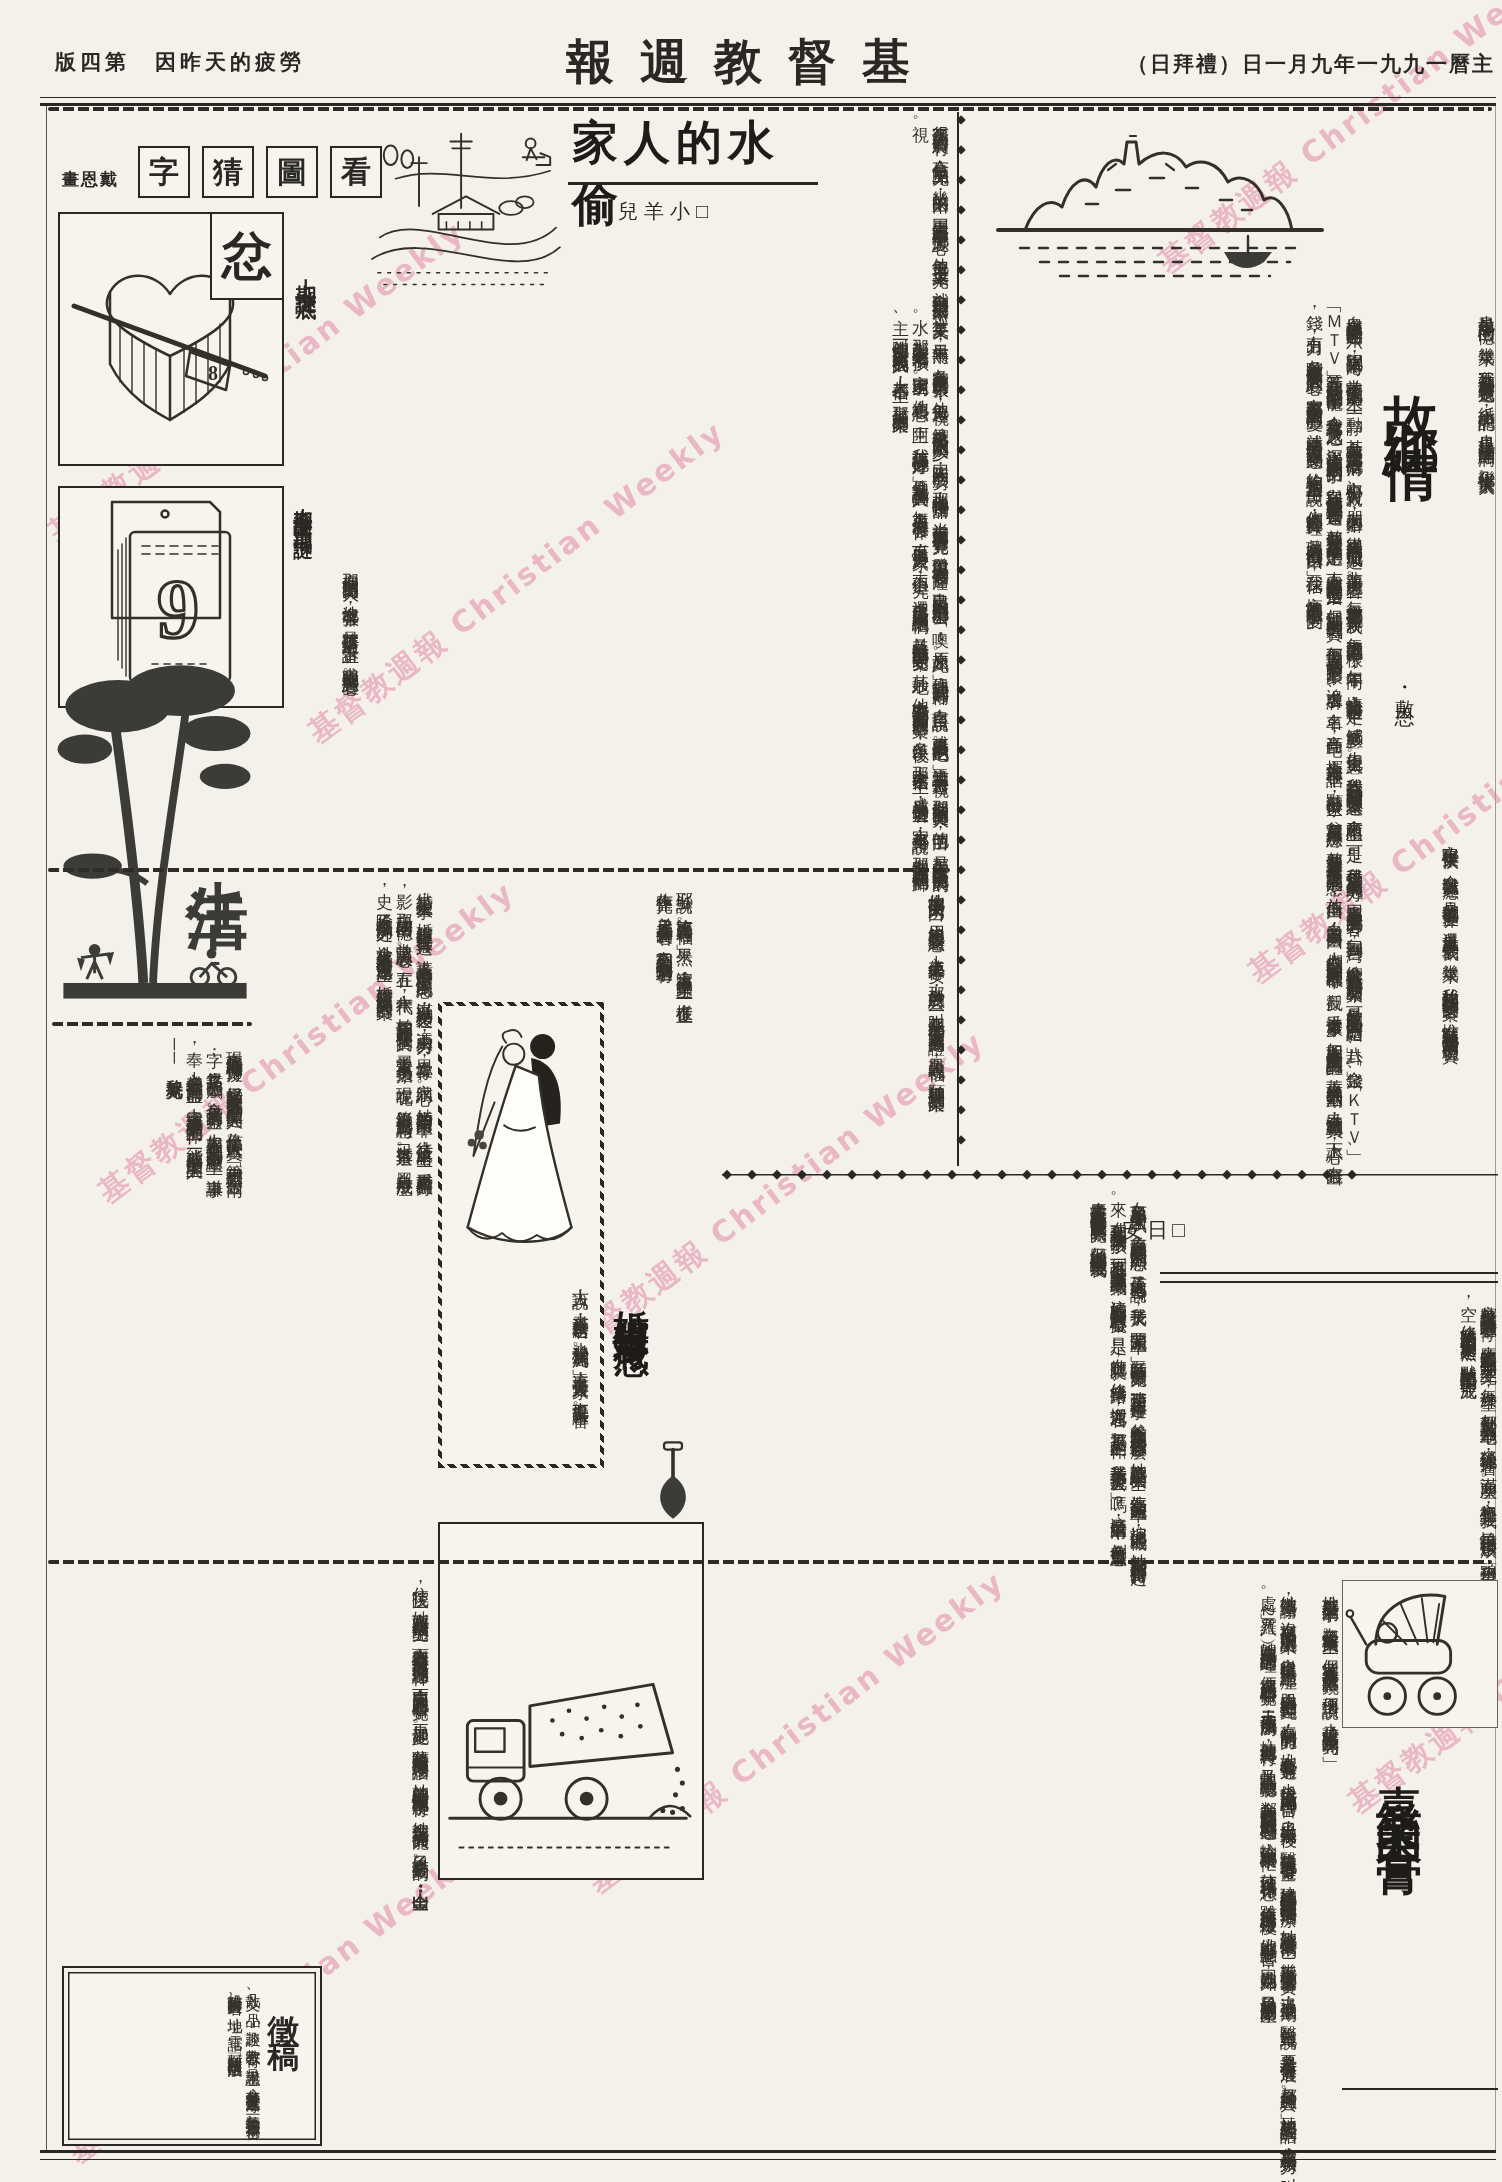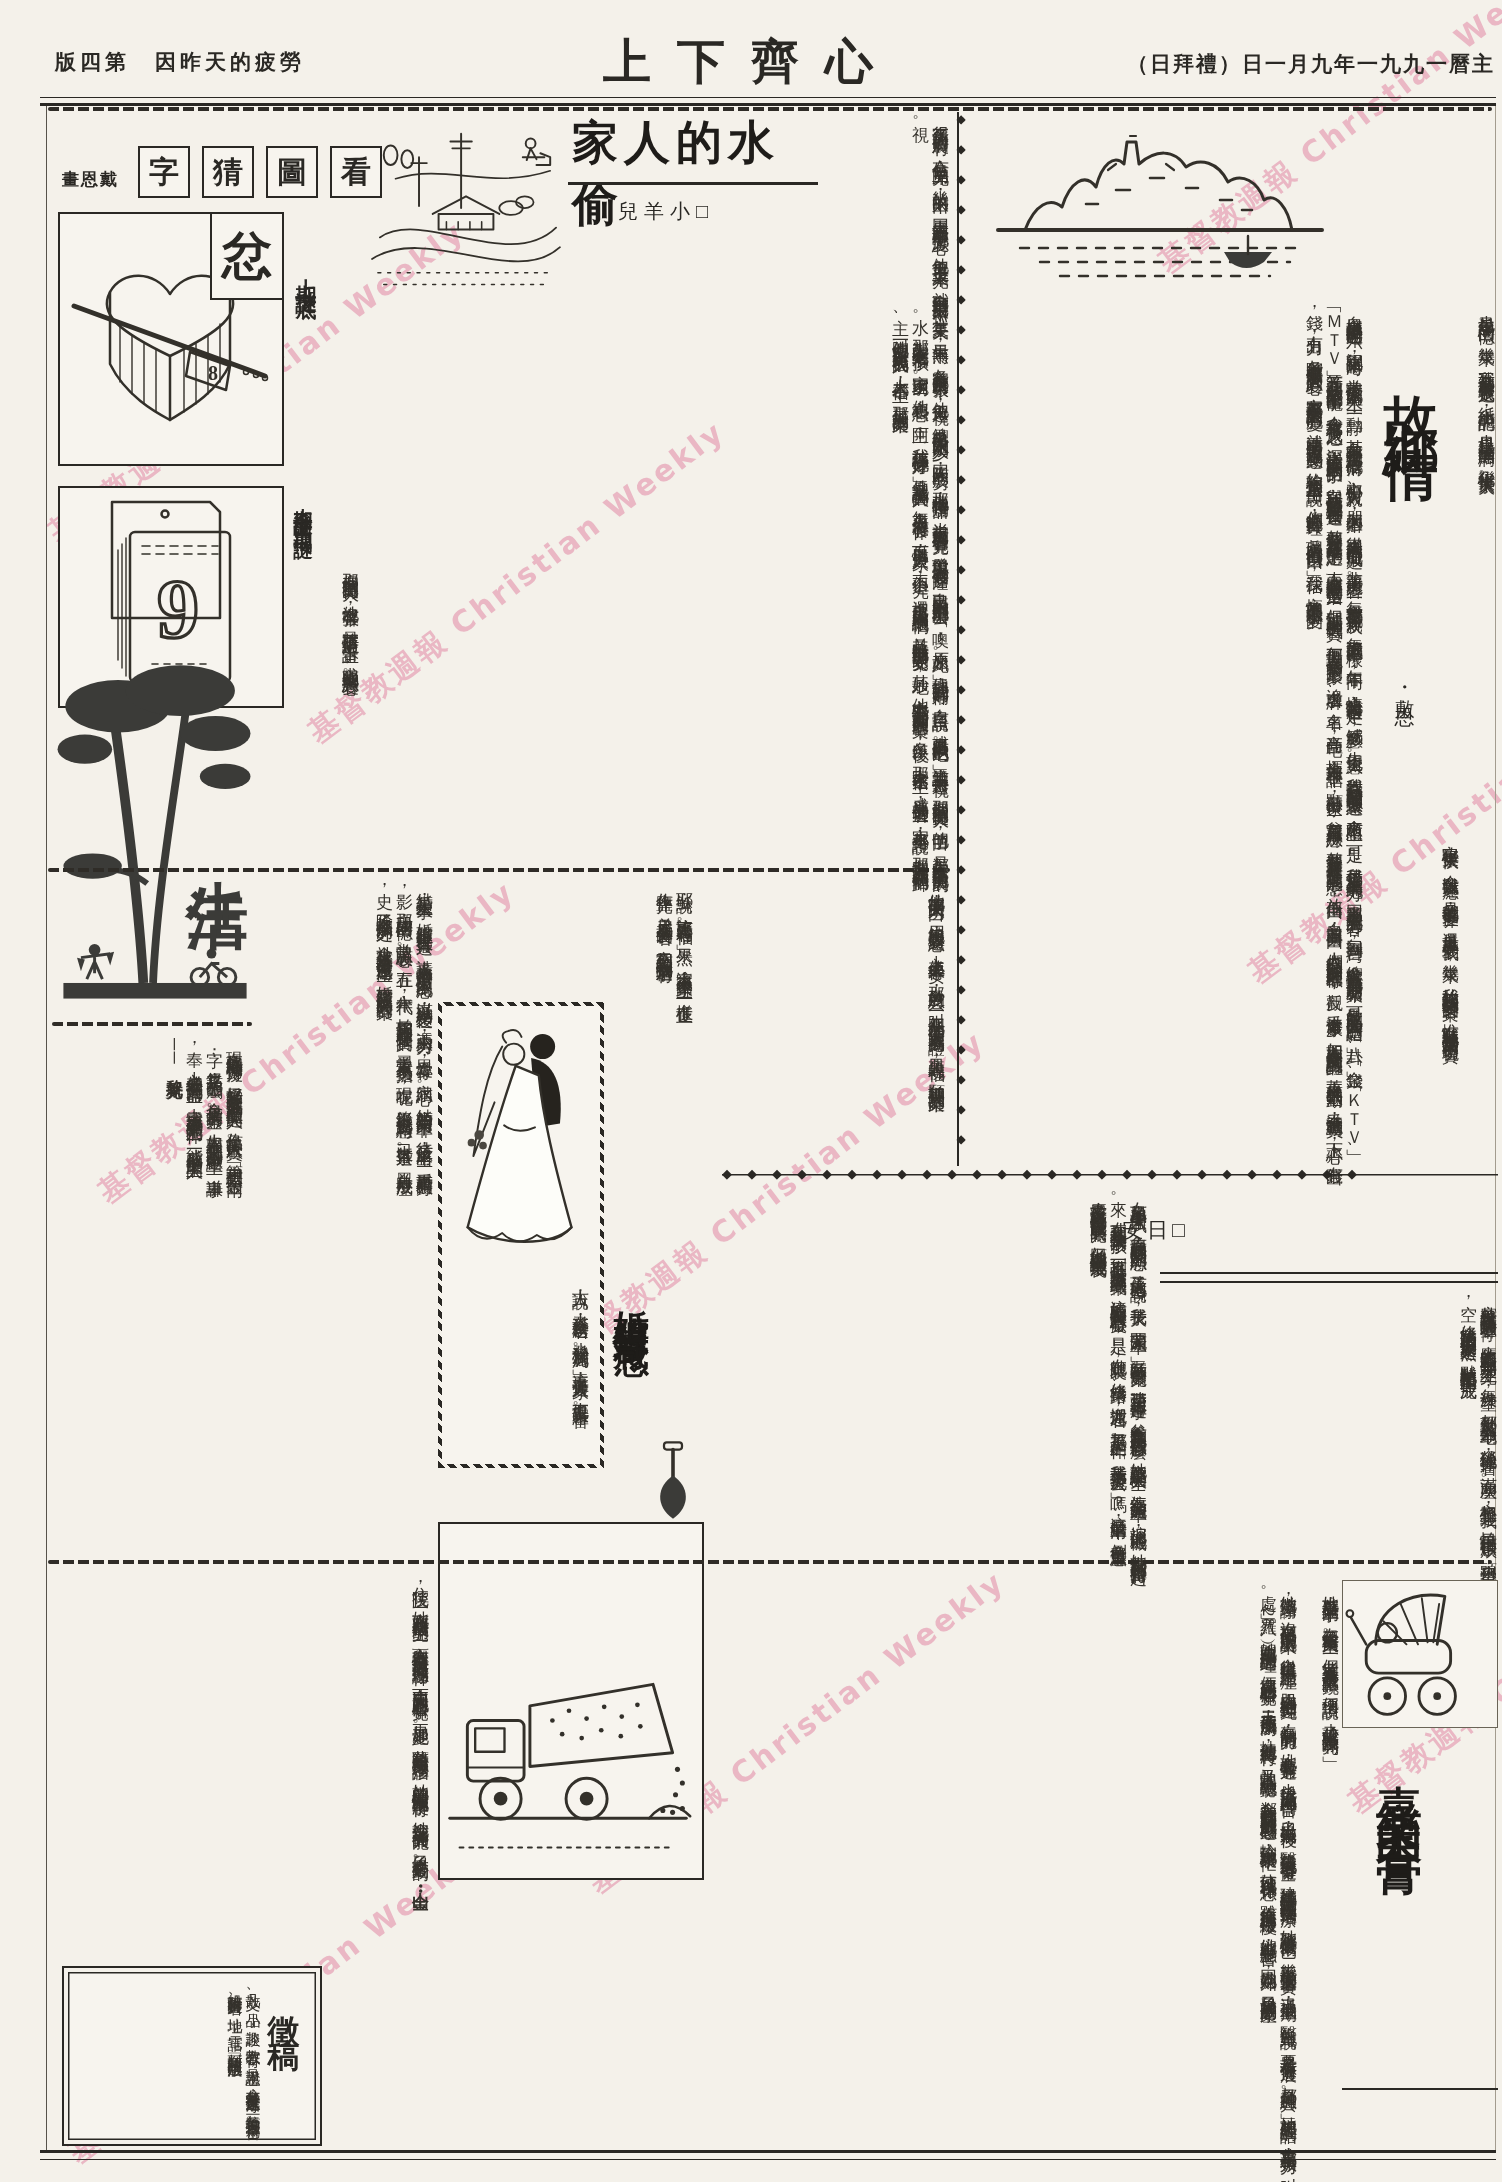--- a/index.html
+++ b/index.html
@@ -41,21 +41,21 @@
   <div class="wm" style="left:40px;top:520px;">基督教週報 Christian Weekly</div>
   <div class="wm" style="left:300px;top:720px;">基督教週報 Christian Weekly</div>
   <div class="wm" style="left:1240px;top:960px;">基督教週報 Christian Weekly</div>
   <div class="wm" style="left:90px;top:1180px;">基督教週報 Christian Weekly</div>
   <div class="wm" style="left:560px;top:1330px;">基督教週報 Christian Weekly</div>
   <div class="wm" style="left:1340px;top:1790px;">基督教週報 Christian Weekly</div>
   <div class="wm" style="left:580px;top:1870px;">基督教週報 Christian Weekly</div>
   <div class="wm" style="left:60px;top:2140px;">基督教週報 Christian Weekly</div>
 
   <div class="abs" style="left:55px;top:48px;font-size:21px;font-weight:bold;letter-spacing:4px;">版四第　因昨天的疲勞</div>
-  <div class="abs" style="left:421px;top:30px;width:660px;text-align:center;font-size:48px;font-weight:bold;letter-spacing:26px;">上下齊心</div>
+  <div class="abs" style="left:421px;top:30px;width:660px;text-align:center;font-size:48px;font-weight:bold;letter-spacing:26px;">報週教督基</div>
   <div class="abs" style="left:1055px;top:50px;width:440px;text-align:right;font-size:21px;font-weight:bold;letter-spacing:2px;">（日拜禮）日一月九年一九九一曆主</div>
   <div class="abs rule-double" style="left:40px;top:97px;width:1456px;"></div>
 
   <div class="abs frame" style="left:46px;top:106px;width:1448px;height:2044px;"></div>
   <div class="abs wavy" style="left:48px;top:107px;width:1444px;"></div>
 
   <div class="abs" style="left:62px;top:168px;font-size:17px;font-weight:bold;letter-spacing:2px;">畫恩戴</div>
   <div class="abs" style="left:138px;top:146px;display:flex;gap:12px;">
     <div class="boxchar">字</div>
     <div class="boxchar">猜</div>

